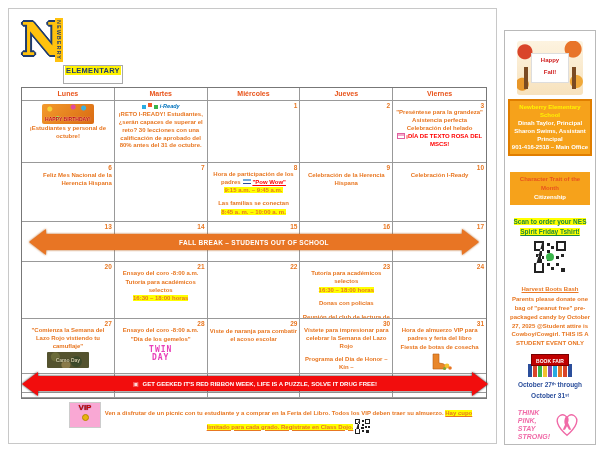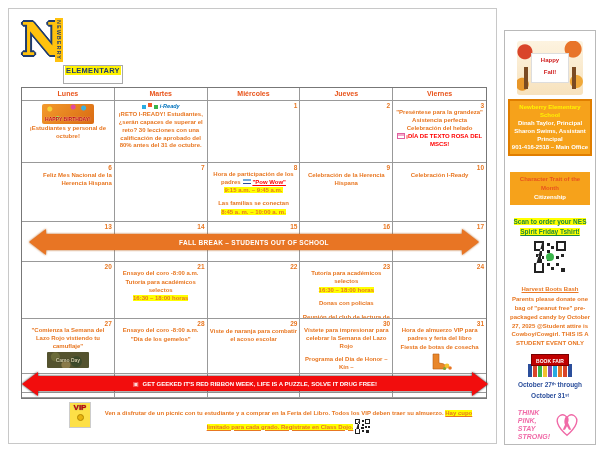--- a/index.html
+++ b/index.html
@@ -80,21 +80,21 @@
   .fall:after  { right:-17px; border-left:17px solid #E87524; }
   .fall span { color:#fff; font-size:6.5px; letter-spacing:0.3px; }
   .rrw { left:16px; right:14px; top:288px; height:15px; background:#F20D0D; filter:drop-shadow(0 0 1px #222); }
   .rrw:before { left:-16px; border-top-width:12px; border-bottom-width:12px; border-right:16px solid #F20D0D; }
   .rrw:after  { right:-16px; border-top-width:12px; border-bottom-width:12px; border-left:16px solid #F20D0D; }
   .rrw span { color:#fff; font-size:6px; }
   .rrw .pz { color:#ffd9d9; margin-right:4px; font-size:6px; }
 
   
   .footer { position:absolute; left:12px; top:392px; width:466px; height:42px; font-size:6px; color:#E87722; }
-  .vip { position:absolute; left:48px; top:1px; width:22px; height:26px; background:#fde047; border:1px solid #ccc;
+  .vip { position:absolute; left:48px; top:1px; width:32px; height:26px; background:#f9a8d4; border:1px solid #ccc;
          text-align:center; }
   .vip .v { color:#D00000; font-size:8px; line-height:10px; text-shadow:0 0 1px #1F3C6E; }
   .vip .seal { width:7px; height:7px; border-radius:50%; background:#E8B40E; margin:1px auto; border:1px solid #b58900; }
   .fnote { position:absolute; left:75px; top:8px; width:385px; text-align:center; line-height:1.6; }
   .qr-s { display:inline-block; vertical-align:-5px; margin-left:2px; }
 
   
   .side { position:absolute; left:504px; top:30px; width:92px; height:415px; border:1px solid #b9b9b9;
           background:#fff; text-align:center; font-size:6px; overflow:hidden; }
   .fallimg { width:66px; height:54px; margin:10px auto 4px; border-radius:3px; position:relative;
@@ -256,20 +256,24 @@
         <div class="camo">
             <span>Camo Day</span>
           </div>
       </div>
     </div>
     <div class="cell">
       <span class="num">28</span>
       <div class="body tight">
         <div class="ln">Ensayo del coro -8:00 a.m.</div>
         <div class="ln">"Día de los gemelos"</div>
+        <div class="twin">
+          <div>TWIN</div>
+          <div>DAY</div>
+        </div>
       </div>
     </div>
     <div class="cell">
       <span class="num">29</span>
       <div class="body">Viste de naranja para combatir el acoso escolar</div>
     </div>
     <div class="cell">
       <span class="num">30</span>
       <div class="body tight">
         <div class="ln">Vístete para impresionar para celebrar la Semana del Lazo Rojo</div>

